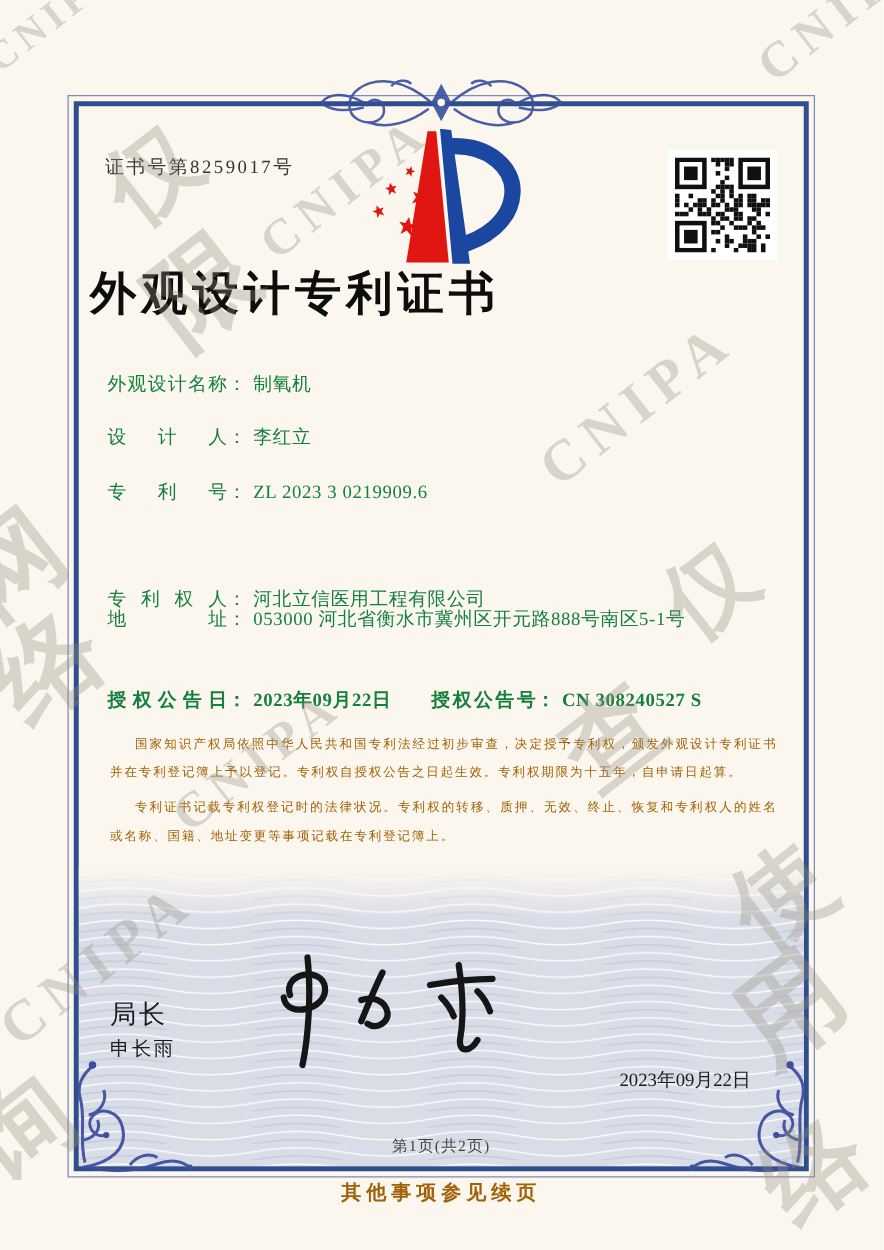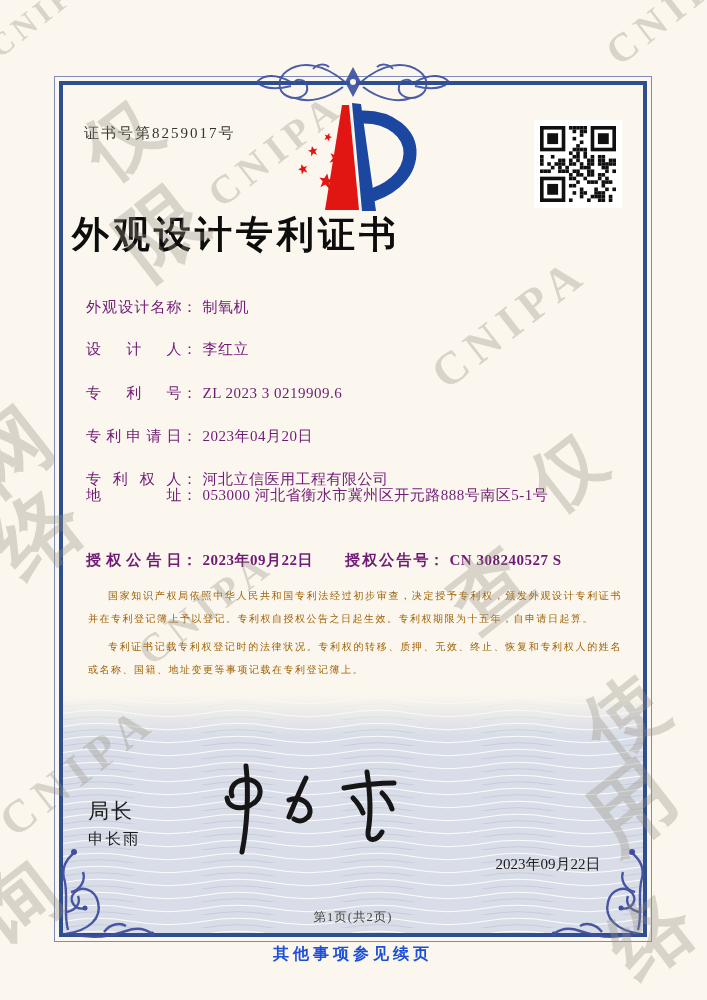--- a/index.html
+++ b/index.html
@@ -18,21 +18,21 @@
 
   .cert-no{position:absolute;left:84px;top:124px;font-size:15px;letter-spacing:2px;color:#33332f;z-index:10;}
 
   .logo{position:absolute;left:283px;top:103px;z-index:10;}
   .qr{position:absolute;left:534px;top:120px;width:88px;height:88px;background:#ffffff;
       display:flex;align-items:center;justify-content:center;z-index:10;}
 
   .title{position:absolute;left:72px;top:210px;width:590px;text-align:left;
      font-size:37px;font-weight:bold;color:#0d0d0d;letter-spacing:4px;z-index:10;}
 
-  .frow{position:absolute;left:86px;width:548px;font-size:15px;color:#701a75;z-index:10;letter-spacing:0.5px;}
+  .frow{position:absolute;left:86px;width:548px;font-size:15px;color:#15803d;z-index:10;letter-spacing:0.5px;}
   .flabel{display:inline-block;width:96px;text-align:justify;text-align-last:justify;vertical-align:top;}
   .fvalue{margin-left:5px;}
   .fgroup2{position:absolute;left:259px;top:0;}
   .fgroup2 .flabel{width:84px;}
 
   .bodytext{position:absolute;left:88px;top:584px;width:534px;z-index:10;}
   .bodytext p{margin:0 0 5px 0;text-indent:2em;text-align:justify;
      font-size:10px;line-height:23px;letter-spacing:1.5px;color:#a16207;}
 
   .guilloche{position:absolute;left:63px;top:694px;width:580px;height:239px;z-index:3;}
@@ -44,21 +44,21 @@
 
   .signer-title{position:absolute;left:88px;top:797px;font-size:21px;color:#1c1c1c;z-index:10;letter-spacing:2px;}
   .signer-name{position:absolute;left:88px;top:829px;font-size:15.5px;color:#1c1c1c;z-index:10;letter-spacing:2px;text-align:center;}
   .signature{position:absolute;left:196px;top:760px;z-index:10;}
   .issue-date{position:absolute;left:468px;top:855px;width:160px;text-align:center;
      font-size:15px;color:#1c1c1c;z-index:10;}
 
   .page-info{position:absolute;left:58px;top:909px;width:590px;text-align:center;
      font-size:12.5px;color:#44443f;z-index:10;letter-spacing:1px;}
   .footer-note{position:absolute;left:58px;top:944px;width:590px;text-align:center;
-     font-size:16px;font-weight:bold;color:#1d4ed8;z-index:10;letter-spacing:4px;}
+     font-size:16px;font-weight:bold;color:#a16207;z-index:10;letter-spacing:4px;}
 </style>
 </head>
 <body>
 
 <div class="page">
 
   <svg class="guilloche" width="580" height="239">
     <defs>
       <pattern id="waves" width="140" height="13" patternUnits="userSpaceOnUse">
         <rect width="140" height="13" fill="#d9dde7"></rect>
@@ -274,23 +274,20 @@
 
   <div class="frow" style="top:298px;">
     <span class="flabel">外观设计名称</span><span>：</span><span class="fvalue">制氧机</span>
   </div>
   <div class="frow" style="top:340px;">
     <span class="flabel">设计人</span><span>：</span><span class="fvalue">李红立</span>
   </div>
   <div class="frow" style="top:384px;">
     <span class="flabel">专利号</span><span>：</span><span class="fvalue">ZL 2023 3 0219909.6</span>
   </div>
-  <div class="frow" style="top:427px;">
-    <span class="flabel">专利申请日</span><span>：</span><span class="fvalue">2023年04月20日</span>
-  </div>
   <div class="frow" style="top:470px;">
     <span class="flabel">专利权人</span><span>：</span><span class="fvalue">河北立信医用工程有限公司</span>
   </div>
   <div class="frow" style="top:486px;">
     <span class="flabel">地址</span><span>：</span><span class="fvalue">053000 河北省衡水市冀州区开元路888号南区5-1号</span>
   </div>
   <div class="frow" style="top:551px;font-weight:bold;">
     <span class="flabel">授权公告日</span><span>：</span><span class="fvalue">2023年09月22日</span>
     <span class="fgroup2">
       <span class="flabel">授权公告号</span><span>：</span><span class="fvalue">CN 308240527 S</span>

